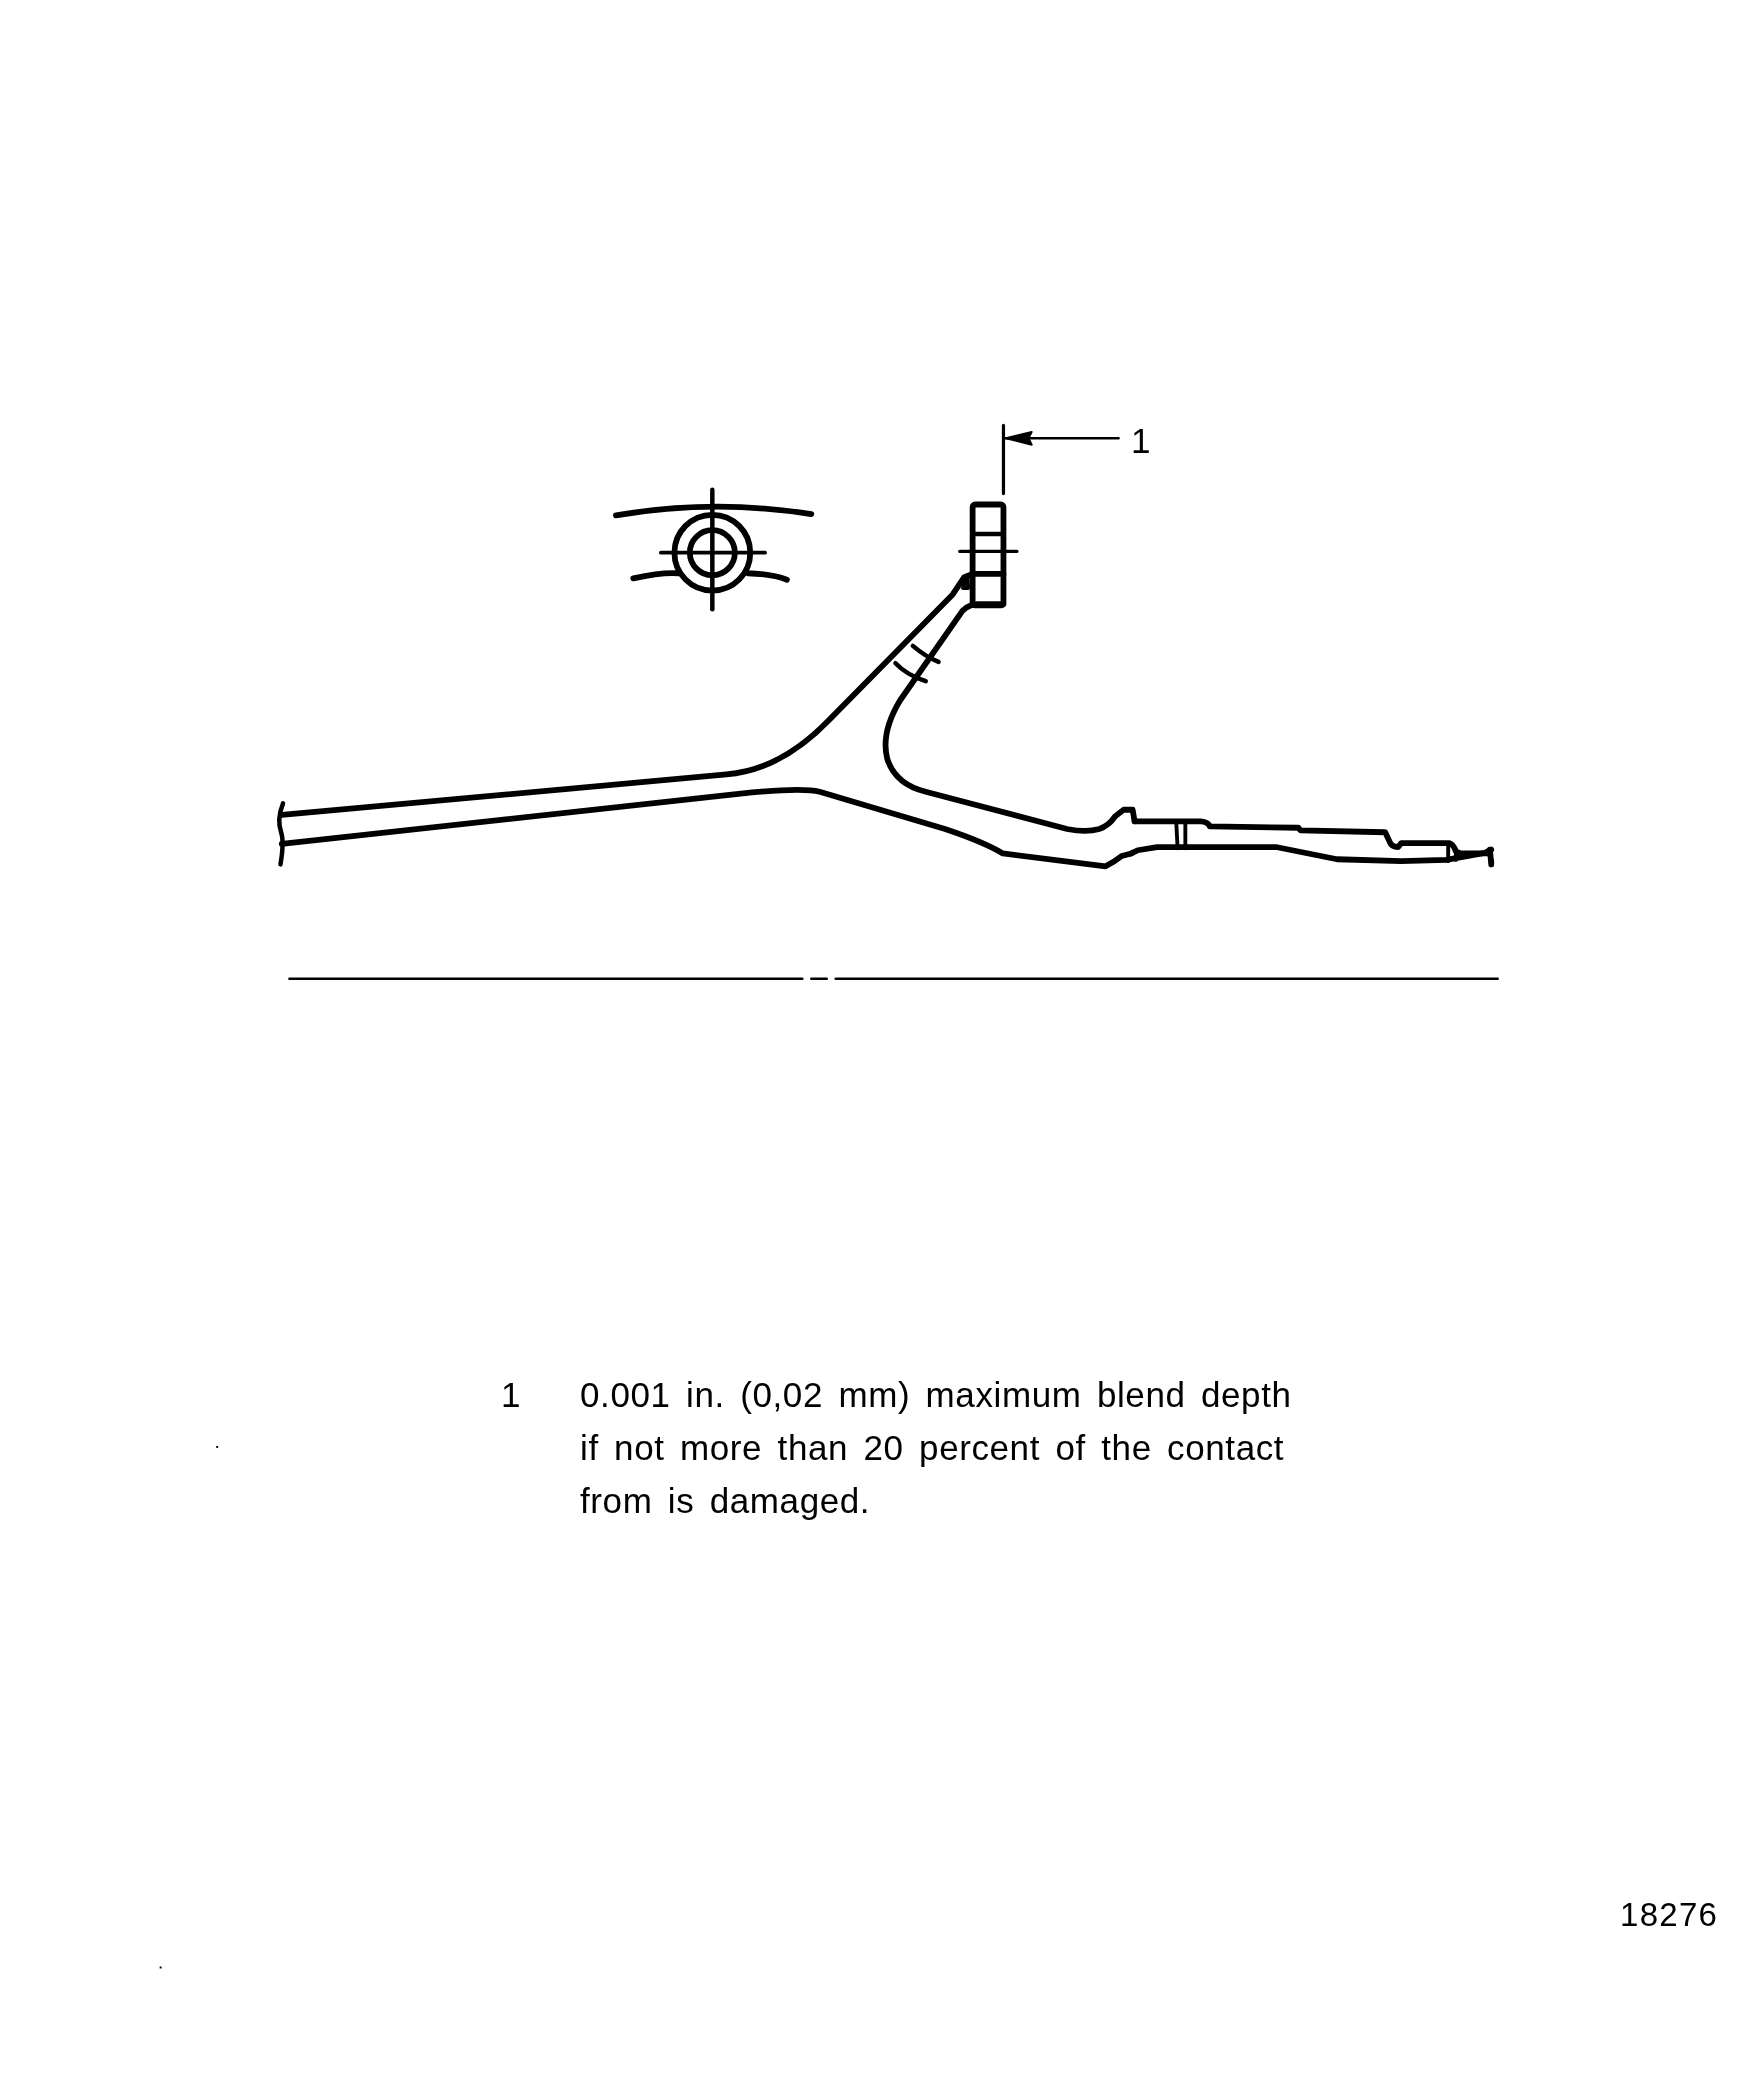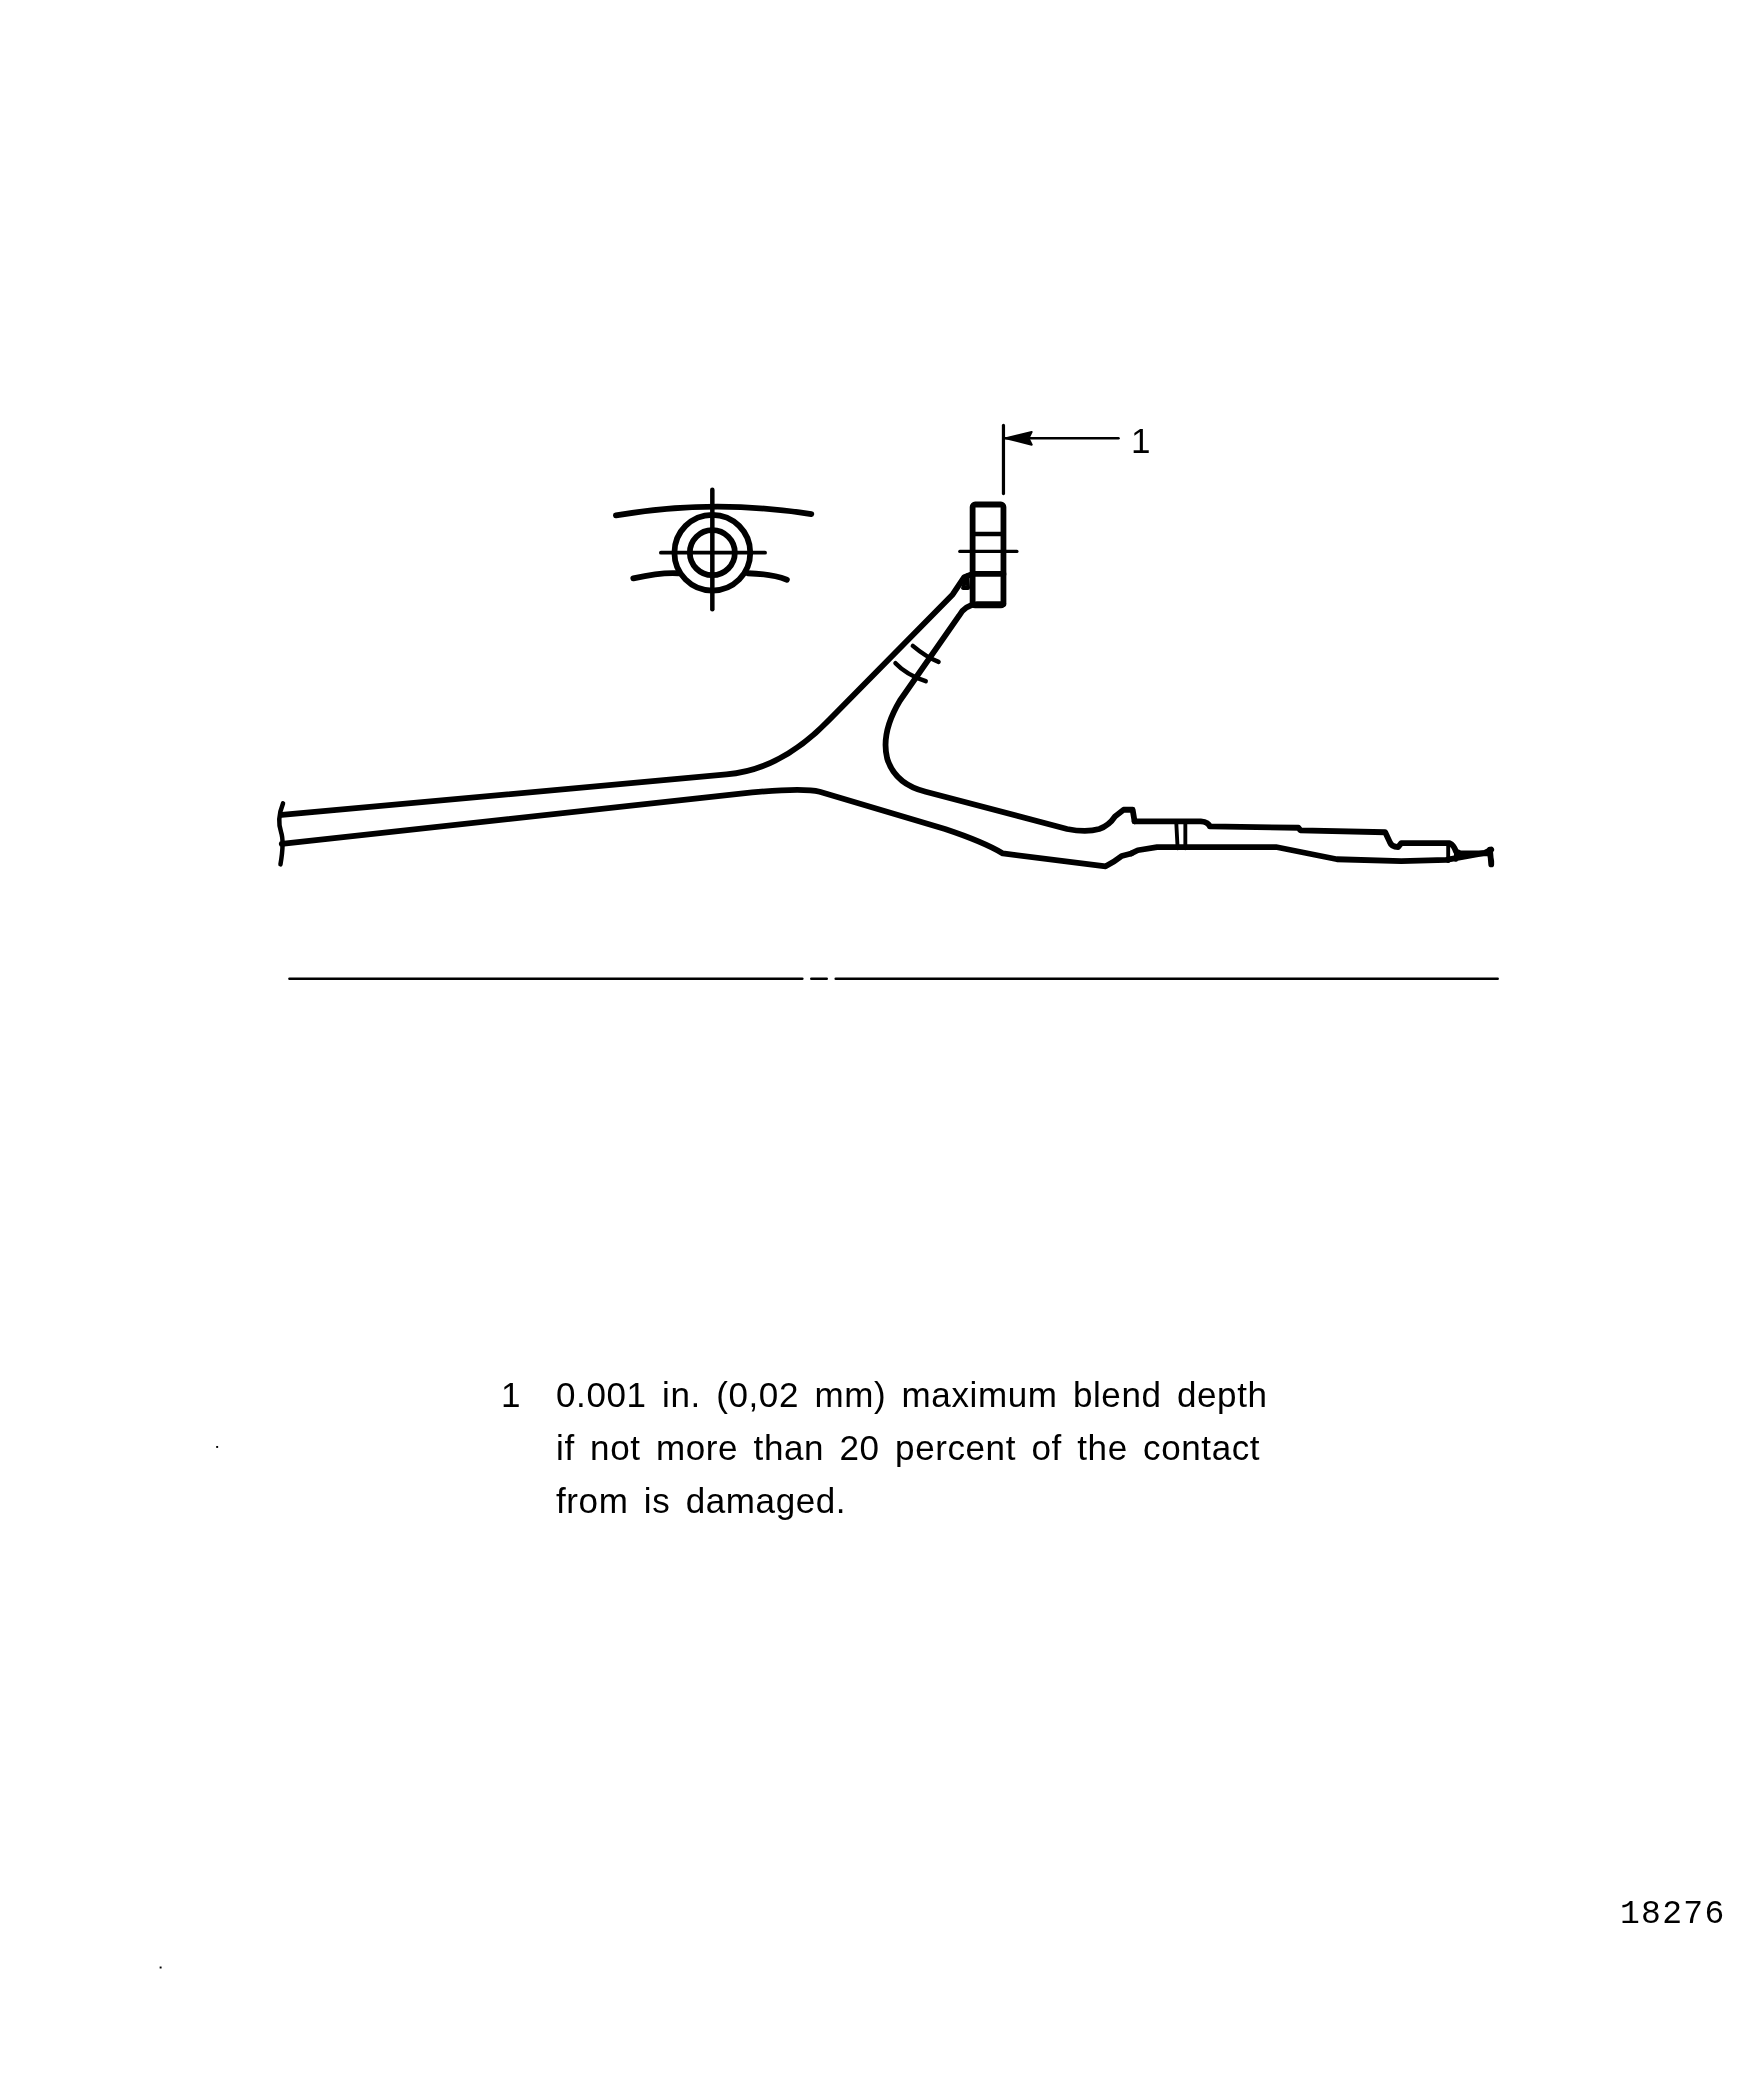--- a/index.html
+++ b/index.html
@@ -6,24 +6,24 @@
     body { width: 1755px; height: 2097px; position: relative; overflow: hidden; }
     #drawing { position: absolute; left: 0; top: 0; width: 1755px; height: 2097px; }
     .legend {
       position: absolute; left: 501px; top: 1368px;
       font-family: "Liberation Sans", "DejaVu Sans", sans-serif;
       font-size: 35px; color: #000; line-height: 53px;
       letter-spacing: 0.6px;
     }
     .legend .row { display: flex; white-space: nowrap; }
     .legend .num { width: 55px; flex: none; }
-    .legend .txt { word-spacing: 5.1px; }
+    .legend .txt { word-spacing: 5.1px; margin-left: 24px; }
     .fignum {
       position: absolute; left: 1620px; top: 1896px;
-      font-family: Liberation Mono, monospace;
+      font-family: Liberation Sans, sans-serif;
       font-size: 33px; color: #000; letter-spacing: 1.3px;
     }
     .callout-label {
       position: absolute; left: 1131px; top: 421px;
       font-family: "Liberation Sans", "DejaVu Sans", sans-serif;
       font-size: 35px; color: #000;
     }
   </style>
 </head>
 <body>

